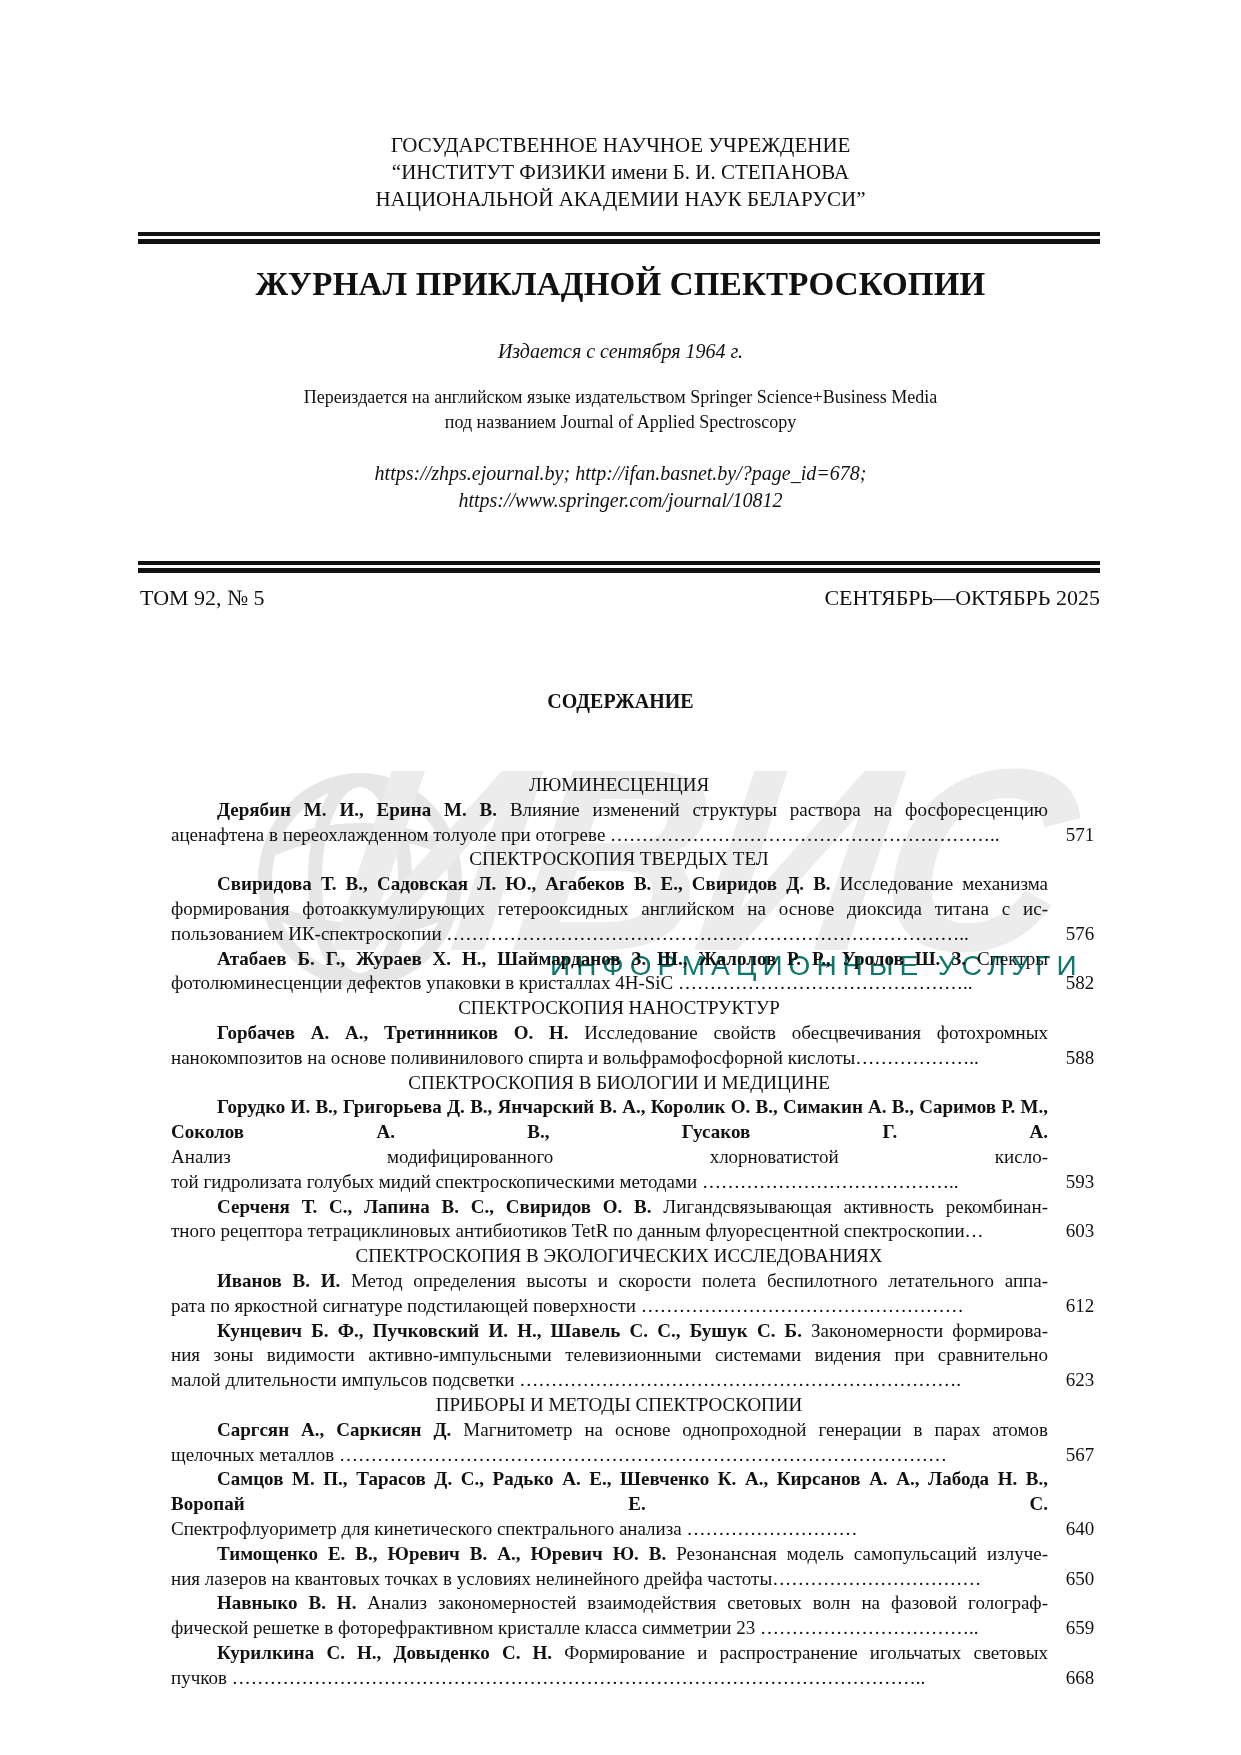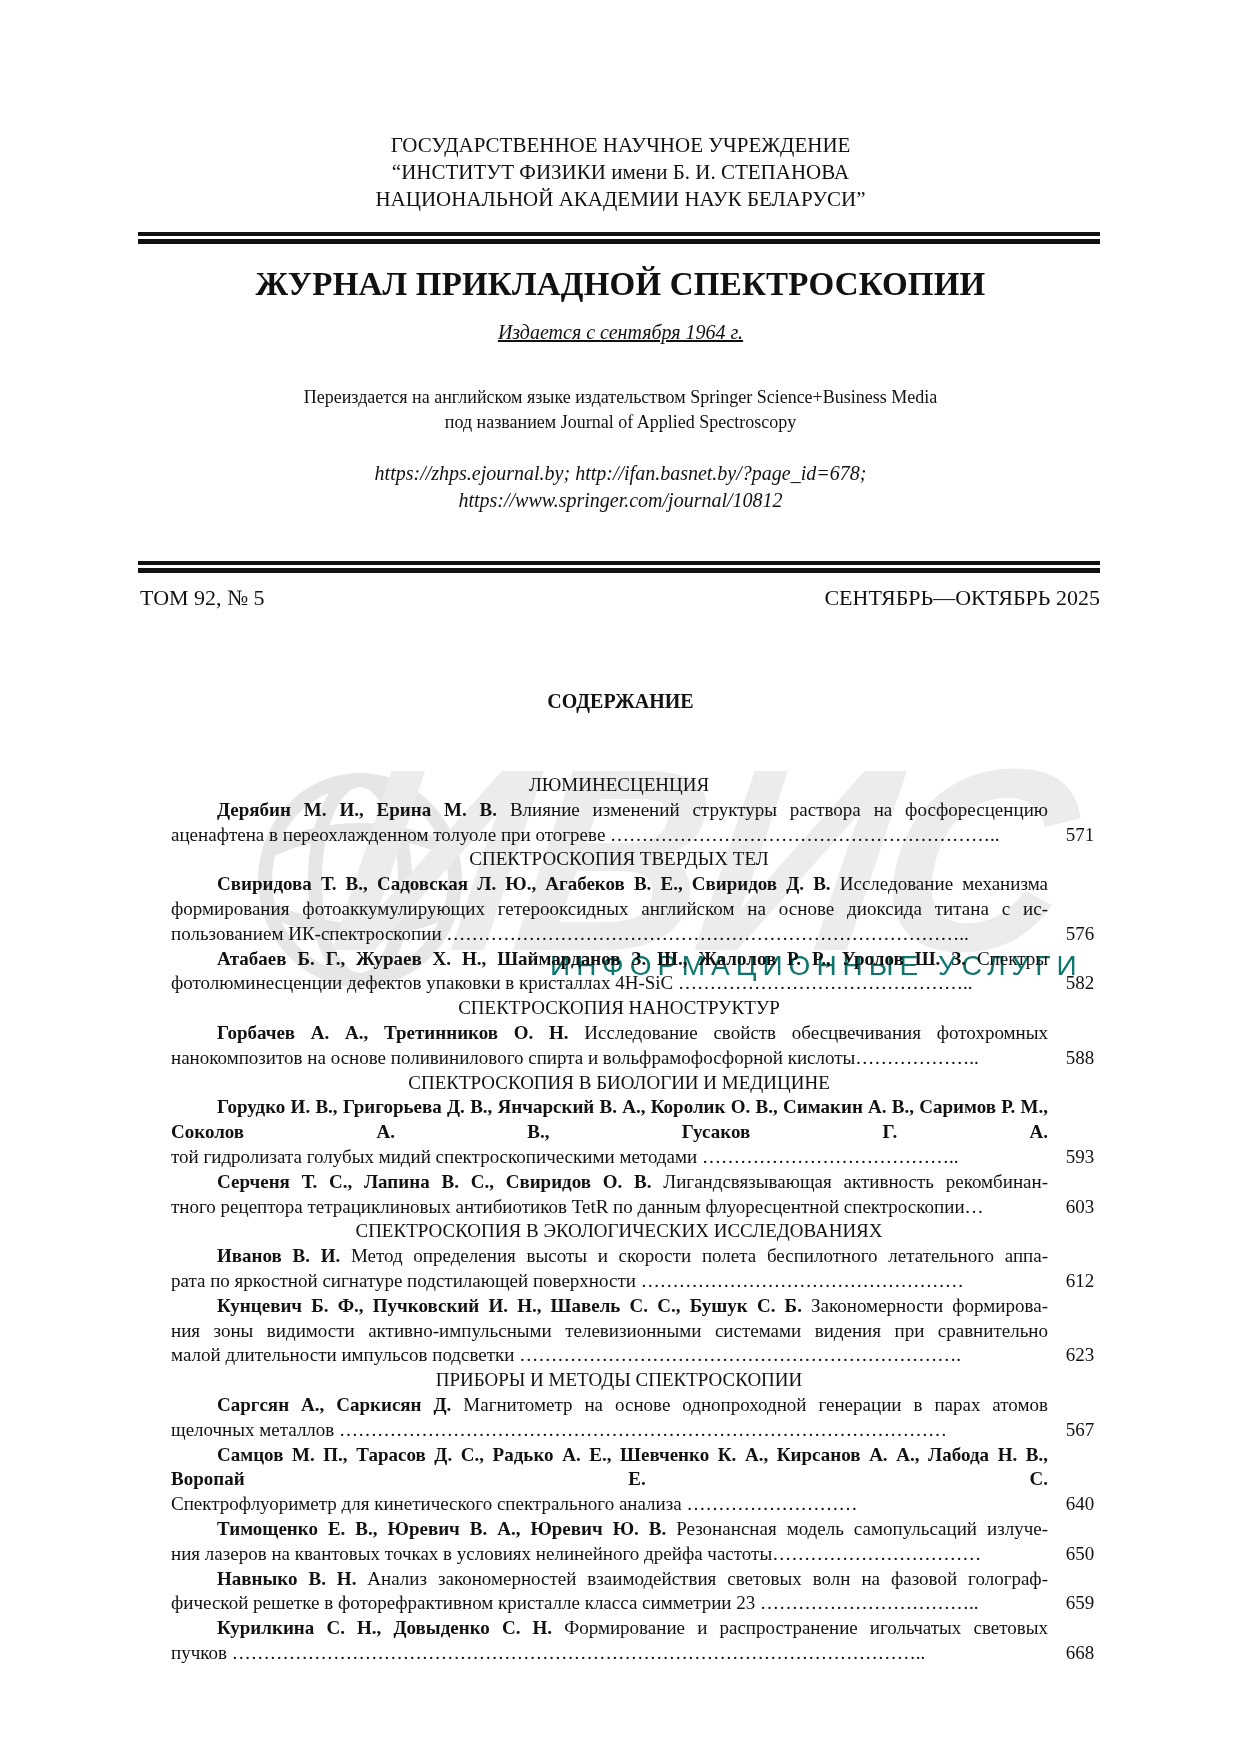--- a/index.html
+++ b/index.html
@@ -14,21 +14,21 @@
   .wm-sub { position: absolute; left: 300px; top: 190px; font-family: "Liberation Sans", sans-serif;
             font-size: 28px; color: #0f766e; letter-spacing: 6px; white-space: nowrap; }
   .content { position: relative; z-index: 1; }
   .hdr { position: absolute; left: 0; width: 1241px; text-align: center; }
   .inst { top: 132px; font-size: 21px; line-height: 27px; }
   .rule { position: absolute; left: 138px; width: 962px; }
   .rule .a { height: 4px; background: #111; }
   .rule .gap { height: 3px; }
   .rule .b { height: 5px; background: #111; }
   .title { top: 266px; font-size: 33px; font-weight: bold; letter-spacing: 0.2px; }
-  .since { top: 321px; font-size: 20px; font-style: italic; text-decoration: underline; }
+  .since { top: 340px; font-size: 20px; font-style: italic; }
   .repub { top: 385px; font-size: 18px; line-height: 25px; }
   .urls { top: 460px; font-size: 20px; font-style: italic; line-height: 27px; }
   .vol { position: absolute; top: 585px; left: 140px; font-size: 22px; }
   .date { position: absolute; top: 585px; right: 141px; font-size: 22px; }
   .contents-h { top: 690px; font-size: 20px; font-weight: bold; }
   .toc { position: absolute; left: 138px; top: 773px; width: 962px; font-size: 19px; line-height: 24.8px; }
   .sect { text-align: center; }
   .entry { position: relative; padding-right: 52px; text-align: justify; }
   .entry .first { text-indent: 46px; }
   .authors { font-weight: bold; }
@@ -107,20 +107,21 @@
       </div>
       <div class="sect">СПЕКТРОСКОПИЯ НАНОСТРУКТУР</div>
       <div class="entry">
         <div class="line first" style="text-align-last: justify;"><span class="authors">Горбачев А. А., Третинников О. Н.</span> <span>Исследование свойств обесцвечивания фотохромных</span></div>
         <div class="line"><span>нанокомпозитов на основе поливинилового спирта и вольфрамофосфорной кислоты………………..</span></div>
         <span class="page">588</span>
       </div>
       <div class="sect">СПЕКТРОСКОПИЯ В БИОЛОГИИ И МЕДИЦИНЕ</div>
       <div class="entry">
         <div class="line first" style="text-align-last: justify;"><span class="authors">Горудко И. В., Григорьева Д. В., Янчарский В. А., Королик О. В., Симакин А. В., Саримов Р. М., Соколов А. В., Гусаков Г. А.</span><span></span></div>
+        <div class="line" style="text-align-last: justify;"><span>Анализ модифицированного хлорноватистой кисло-</span></div>
         <div class="line"><span>той гидролизата голубых мидий спектроскопическими методами …………………………………..</span></div>
         <span class="page">593</span>
       </div>
       <div class="entry">
         <div class="line first" style="text-align-last: justify;"><span class="authors">Серченя Т. С., Лапина В. С., Свиридов О. В.</span> <span>Лигандсвязывающая активность рекомбинан-</span></div>
         <div class="line"><span>тного рецептора тетрациклиновых антибиотиков TetR по данным флуоресцентной спектроскопии…</span></div>
         <span class="page">603</span>
       </div>
       <div class="sect">СПЕКТРОСКОПИЯ В ЭКОЛОГИЧЕСКИХ ИССЛЕДОВАНИЯХ</div>
       <div class="entry">

